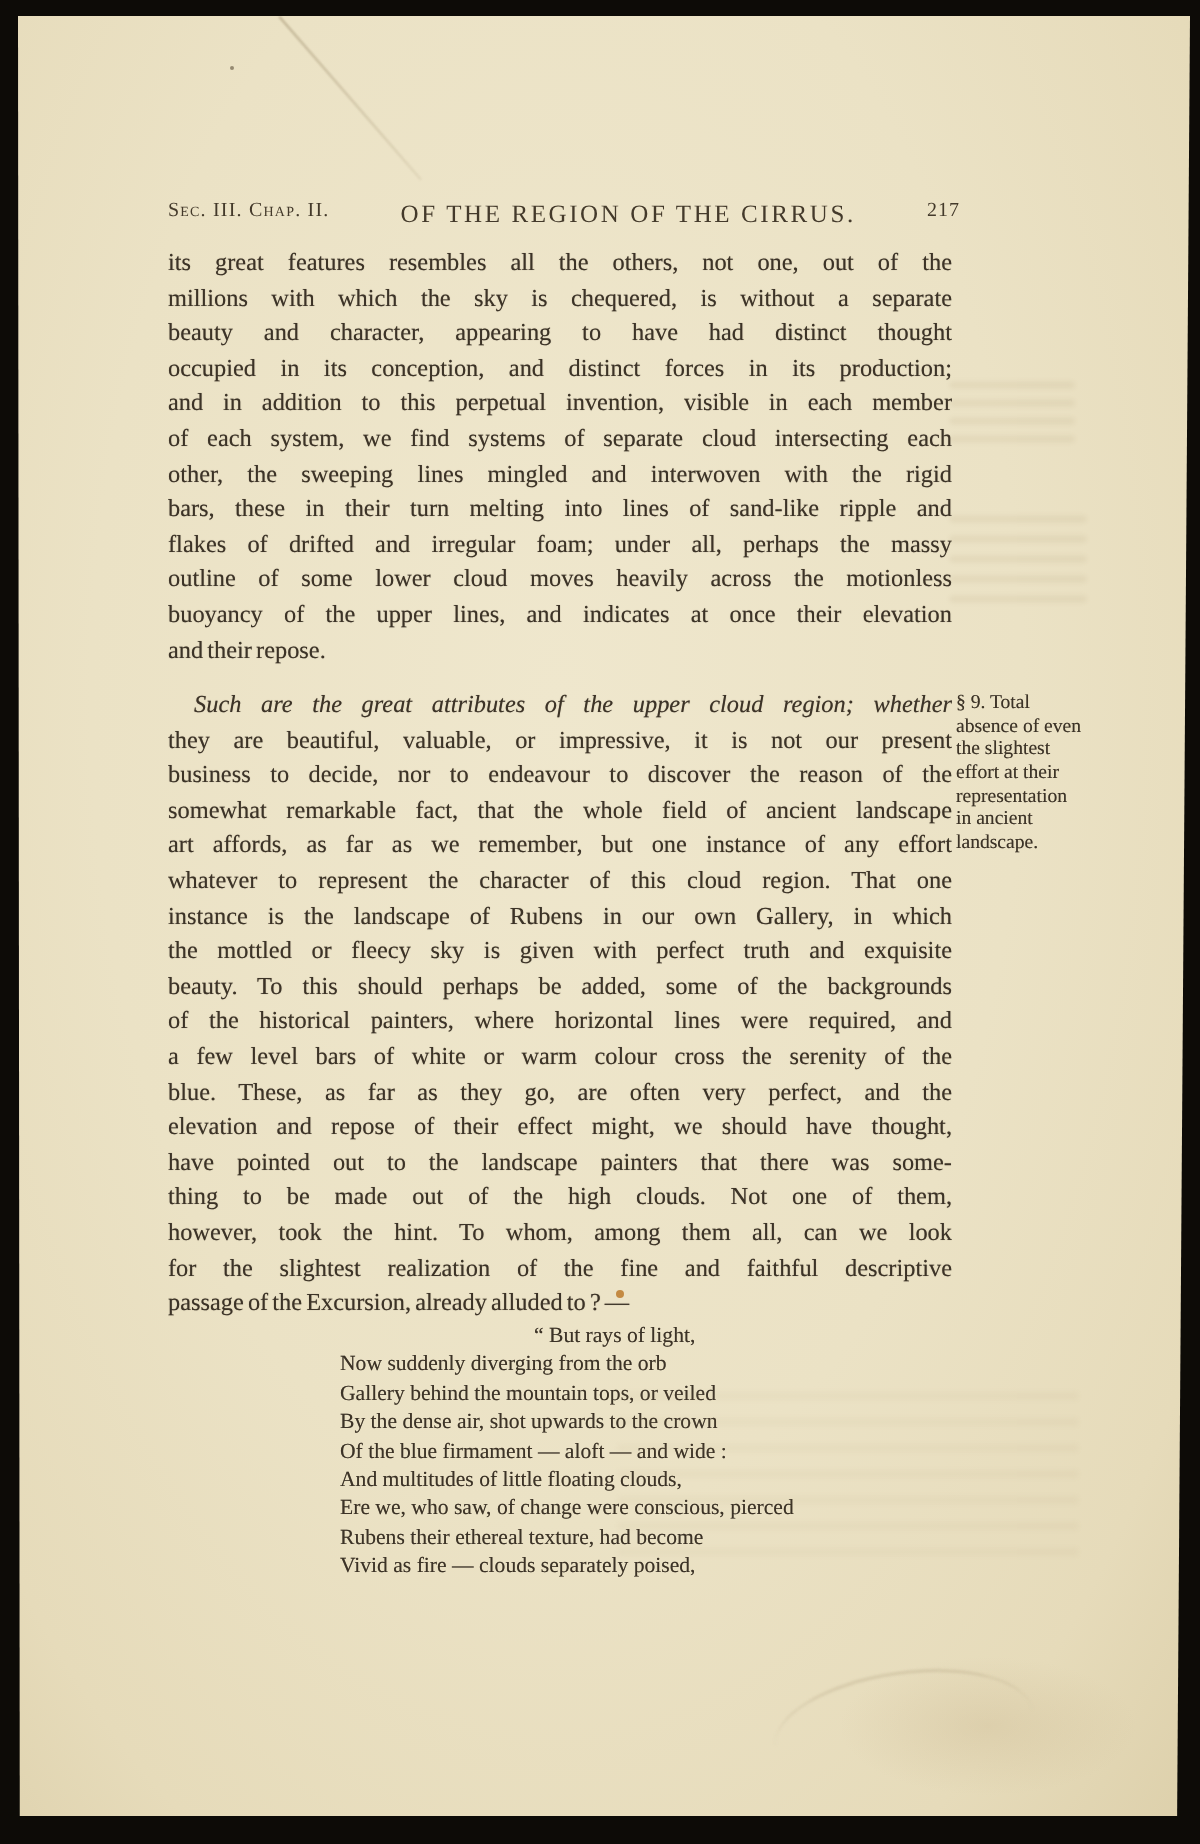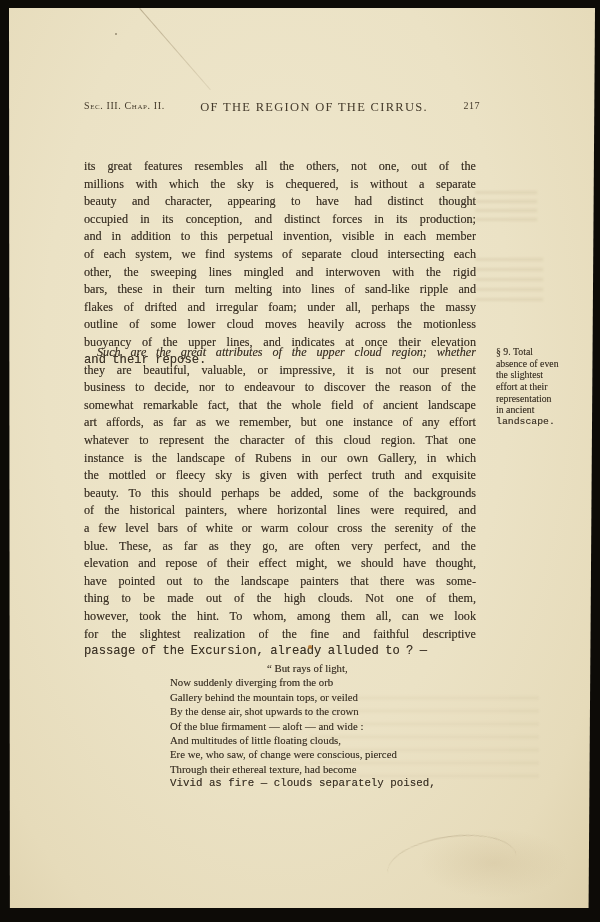--- a/index.html
+++ b/index.html
@@ -21,28 +21,28 @@
   .rh-section { font-size:10px; font-variant:small-caps; letter-spacing:.6px; white-space:nowrap; }
   .rh-title   { flex:1; text-align:center; font-size:12.5px; letter-spacing:1.3px; white-space:nowrap; }
   .rh-page    { font-size:10px; letter-spacing:.5px; }
 
   
   .para { position:absolute; left:75px; width:392px; font-size:12.2px;
           word-spacing:-1px; --lh:17.6px;
           text-shadow:0 0 .4px rgba(58,48,36,.55); }
   .tline { height:var(--lh); line-height:var(--lh); overflow:hidden;
            text-align:justify; text-align-last:justify; }
-  .tline.last { text-align-last:left;font-family:Liberation Mono, monospace; }
-  .para1 { top:115px;margin-top:35px; }
+  .tline.last { text-align-last:left; }
+  .para1 { top:115px; }
   .para2 { top:336px; }
   .para2 .tline:first-child { text-indent:13px;font-style:italic; }
 
   .margin-note { position:absolute; left:469px; top:338px; width:78px;
                  font-size:9.8px; --lh:11.7px; color:#3c3327;
-                 text-shadow:0 0 .3px rgba(58,48,36,.5);margin-left:18px; }
+                 text-shadow:0 0 .3px rgba(58,48,36,.5); }
   .margin-note .tline, .verse .tline { text-align:left; text-align-last:left; }
 
   .verse { position:absolute; left:161px; top:653px; width:320px;
            font-size:10.8px; --lh:14.4px;
            text-shadow:0 0 .3px rgba(58,48,36,.5); }
   .verse .tline:first-child { padding-left:97px; }
 
   
   .crease-top { position:absolute; left:131px; top:0; width:108px; height:1px;
                 background:linear-gradient(90deg, rgba(138,120,86,.5), rgba(138,120,86,.15));
@@ -127,21 +127,21 @@
       </div>
 
     <div class="verse">
         <div class="tline">“ But rays of light,</div>
         <div class="tline">Now suddenly diverging from the orb</div>
         <div class="tline">Gallery behind the mountain tops, or veiled</div>
         <div class="tline">By the dense air, shot upwards to the crown</div>
         <div class="tline">Of the blue firmament — aloft — and wide :</div>
         <div class="tline">And multitudes of little floating clouds,</div>
         <div class="tline">Ere we, who saw, of change were conscious, pierced</div>
-        <div class="tline">Through their ethereal texture, had become</div>
+        <div class="tline">Rubens their ethereal texture, had become</div>
         <div class="tline last">Vivid as fire — clouds separately poised,</div>
       </div>
 
     <div class="fleck"></div>
     <div class="smudge s1"></div>
     <div class="smudge s2"></div>
     <div class="smudge s3"></div>
     <div class="stain"></div>
     <div class="crease-bottom"></div>
 

